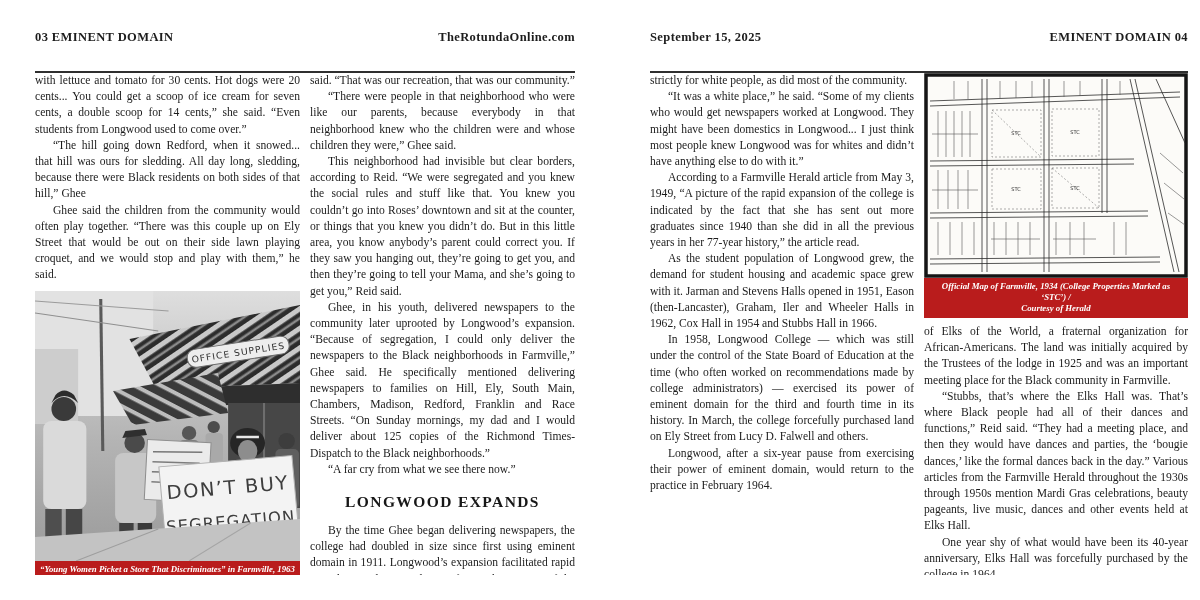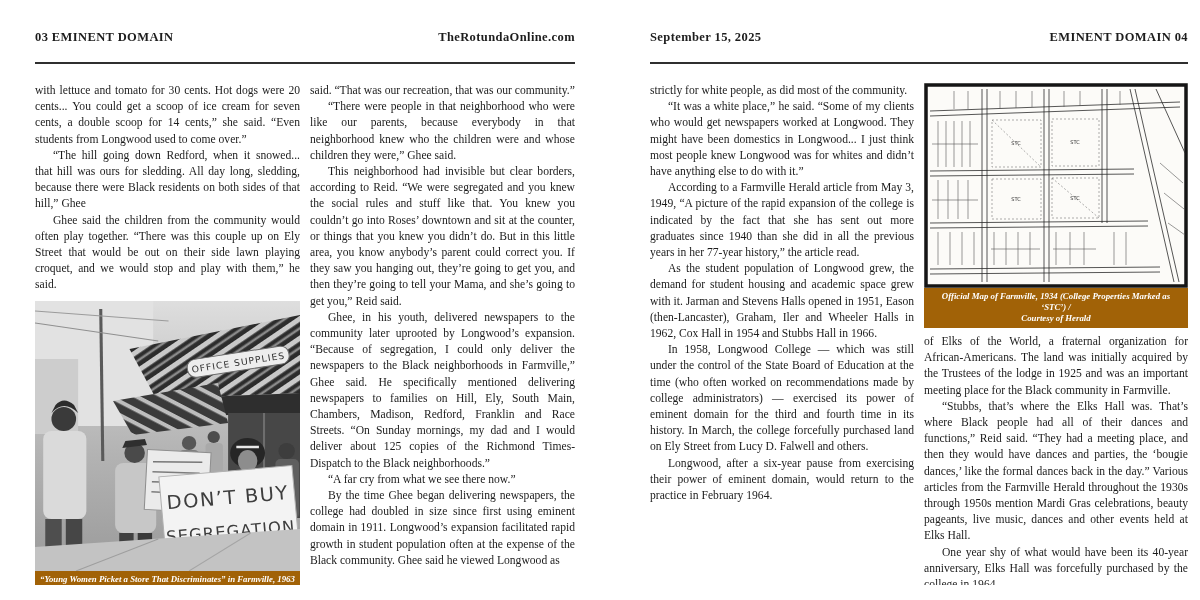--- a/index.html
+++ b/index.html
@@ -5,39 +5,39 @@
   html,body{margin:0;padding:0;}
   body{
     width:1200px;height:600px;position:relative;background:#ffffff;
     font-family:"Liberation Serif", serif;color:#1b1b1b;overflow:hidden;
   }
   .page{position:absolute;top:30px;}
   .page-left{left:35px;width:540px;}
   .page-right{left:650px;width:538px;}
   .page-header{
     display:flex;justify-content:space-between;align-items:baseline;
-    padding-bottom:17px;border-bottom:2.5px solid #2f2f2f;text-align:center;
+    padding-bottom:26px;border-bottom:2.5px solid #2f2f2f;text-align:center;
   }
   .hdr{font-size:12.5px;letter-spacing:.4px;font-weight:600;color:#1d1d1d;}
   .hdr.bold{font-weight:700;}
-  .page-body{display:flex;gap:10px;margin-top:19px;height:502px;}
+  .page-body{display:flex;gap:10px;height:502px;}
   .col{flex:1;min-width:0;overflow:hidden;}
   .col p{
     margin:0;text-align:justify;font-size:11.6px;line-height:16.2px;
     color:#1b1b1b;
   }
   .col p.ind{text-indent:1.55em;}
   .section-heading{
     text-align:center;font-weight:700;font-size:15.5px;letter-spacing:1.4px;
     margin:15px 0 12px 0;color:#171717;
   }
   .figure{margin-top:7px;}
   .figure svg{display:block;width:100%;}
   .caption{
-    background:#a16207;color:#ffffff;font-size:8.8px;font-style:italic;
+    background:#b91c1c;color:#ffffff;font-size:8.8px;font-style:italic;
     font-weight:700;text-align:center;line-height:11px;padding:3px 5px 4px 5px;
   }
 </style>
 </head>
 <body>
 
 <div class="page page-left">
   <div class="page-header">
     <span class="hdr">03 EMINENT DOMAIN</span>
     <span class="hdr bold">TheRotundaOnline.com</span>
@@ -133,20 +133,21 @@
         </div>
       </div>
     </div>
 
     <div class="col">
       <p>said. “That was our recreation, that was our community.”</p>
       <p class="ind">“There were people in that neighborhood who were like our parents, because everybody in that neighborhood knew who the children were and whose children they were,” Ghee said.</p>
       <p class="ind">This neighborhood had invisible but clear borders, according to Reid. “We were segregated and you knew the social rules and stuff like that. You knew you couldn’t go into Roses’ downtown and sit at the counter, or things that you knew you didn’t do. But in this little area, you know anybody’s parent could correct you. If they saw you hanging out, they’re going to get you, and then they’re going to tell your Mama, and she’s going to get you,” Reid said.</p>
       <p class="ind">Ghee, in his youth, delivered newspapers to the community later uprooted by Longwood’s expansion. “Because of segregation, I could only deliver the newspapers to the Black neighborhoods in Farmville,” Ghee said. He specifically mentioned delivering newspapers to families on Hill, Ely, South Main, Chambers, Madison, Redford, Franklin and Race Streets. “On Sunday mornings, my dad and I would deliver about 125 copies of the Richmond Times-Dispatch to the Black neighborhoods.”</p>
       <p class="ind">“A far cry from what we see there now.”</p>
+      <h2 class="section-heading">LONGWOOD EXPANDS</h2>
       <p class="ind">By the time Ghee began delivering newspapers, the college had doubled in size since first using eminent domain in 1911. Longwood’s expansion facilitated rapid growth in student population often at the expense of the Black community. Ghee said he viewed Longwood as</p>
     </div>
 
   </div>
 </div>
 
 <div class="page page-right">
   <div class="page-header">
     <span class="hdr bold">September 15, 2025</span>
     <span class="hdr">EMINENT DOMAIN 04</span>

